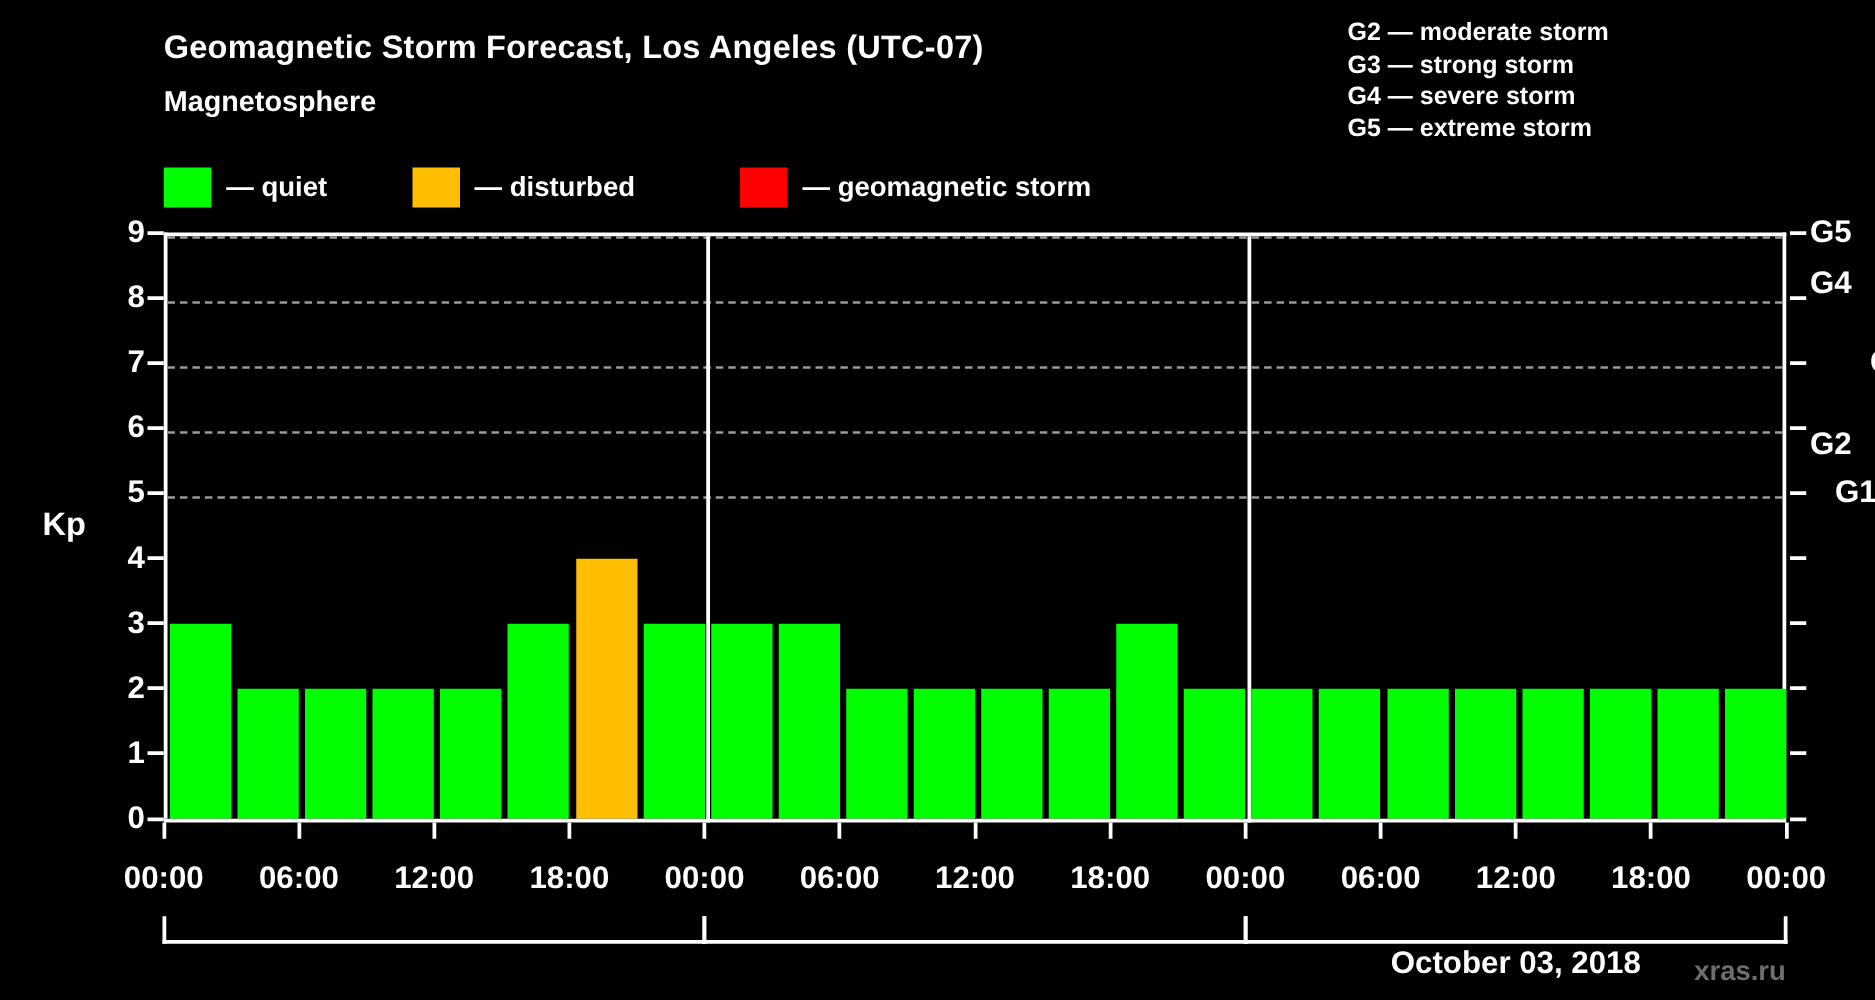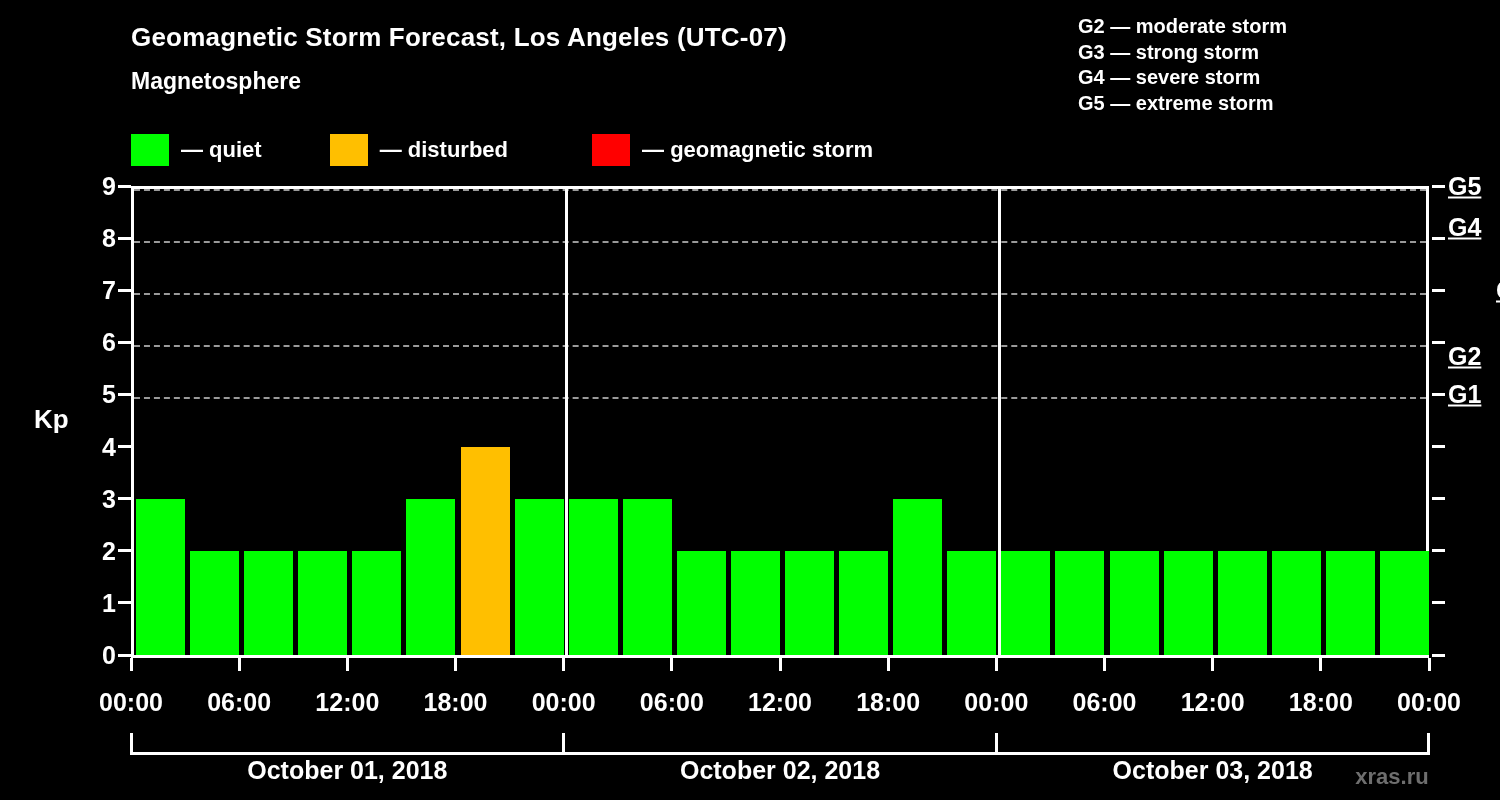--- a/index.html
+++ b/index.html
@@ -40,21 +40,21 @@
 
   
   .ytick-label{position:absolute;right:0;font-size:25px;font-weight:bold;color:#fff;text-align:right;white-space:nowrap;transform:translateY(-50%);}
   #ylabels{left:78px;top:0;width:38px;height:800px;}
   .ytick-mark{position:absolute;width:13px;height:3px;background:#fff;}
   #yticks{left:118px;top:0;width:13px;height:800px;}
   #kp-label{left:34px;top:404px;font-size:26px;font-weight:bold;color:#fff;}
 
   
   #glabels{left:1448px;top:0;width:60px;height:800px;}
-  .glabel{position:absolute;left:0;font-size:25px;font-weight:bold;color:#fff;transform:translateY(-50%);white-space:nowrap;text-decoration:underline;}
+  .glabel{position:absolute;left:0;font-size:25px;font-weight:bold;color:#fff;transform:translateY(-50%);white-space:nowrap;}
   #gticks{left:1432px;top:0;width:13px;height:800px;}
   .gtick-mark{position:absolute;width:13px;height:3px;background:#fff;}
 
   
   #xticks{left:0;top:658px;width:1500px;height:14px;}
   .xtick-mark{position:absolute;top:0;width:3px;height:13px;background:#fff;}
   #xlabels{left:0;top:688px;width:1500px;height:32px;}
   .xtick-label{position:absolute;font-size:25px;font-weight:bold;color:#fff;transform:translateX(-50%);white-space:nowrap;}
 
   
@@ -158,21 +158,21 @@
       <div class="ytick-mark" style="top: 445.056px;"></div>
       <div class="ytick-mark" style="top: 392.944px;"></div>
       <div class="ytick-mark" style="top: 340.833px;"></div>
       <div class="ytick-mark" style="top: 288.722px;"></div>
       <div class="ytick-mark" style="top: 236.611px;"></div>
       <div class="ytick-mark" style="top: 184.5px;"></div>
     </div>
   <div class="abs" id="kp-label">Kp</div>
 
   <div class="abs" id="glabels">
-      <div class="glabel" style="top: 394.444px;">G1</div>
+      <div class="glabel" style="top: 394.444px; margin-left: 20px;">G1</div>
       <div class="glabel" style="top: 356px;">G2</div>
       <div class="glabel" style="top: 290.222px; margin-left: 48px;">G3</div>
       <div class="glabel" style="top: 227px; text-align: center;">G4</div>
       <div class="glabel" style="top: 186px;">G5</div>
     </div>
   <div class="abs" id="gticks">
       <div class="gtick-mark" style="top: 653.5px;"></div>
       <div class="gtick-mark" style="top: 601.389px;"></div>
       <div class="gtick-mark" style="top: 549.278px;"></div>
       <div class="gtick-mark" style="top: 497.167px;"></div>
@@ -214,19 +214,17 @@
       <div class="xtick-label" style="left: 1320.83px;">18:00</div>
       <div class="xtick-label" style="left: 1429px;">00:00</div>
     </div>
 
   <div class="abs" id="daybrackets">
       <div class="bracket" style="left: 129.5px; width: 435.667px;"></div>
       <div class="bracket" style="left: 562.167px; width: 435.667px;"></div>
       <div class="bracket" style="left: 994.833px; width: 435.667px;"></div>
     </div>
   <div class="abs" id="daylabels">
-      <div class="day-label" style="left: 347.333px;">October 01, 2018</div>
-      <div class="day-label" style="left: 780px;">October 02, 2018</div>
       <div class="day-label" style="left: 1212.67px;">October 03, 2018</div>
     </div>
 
   <div class="abs" id="watermark">xras.ru</div>
 </div>
 
 </body></html>

